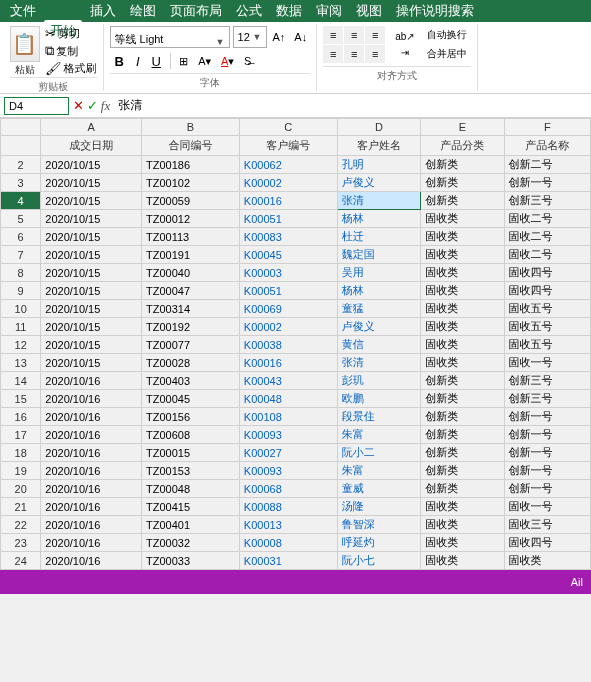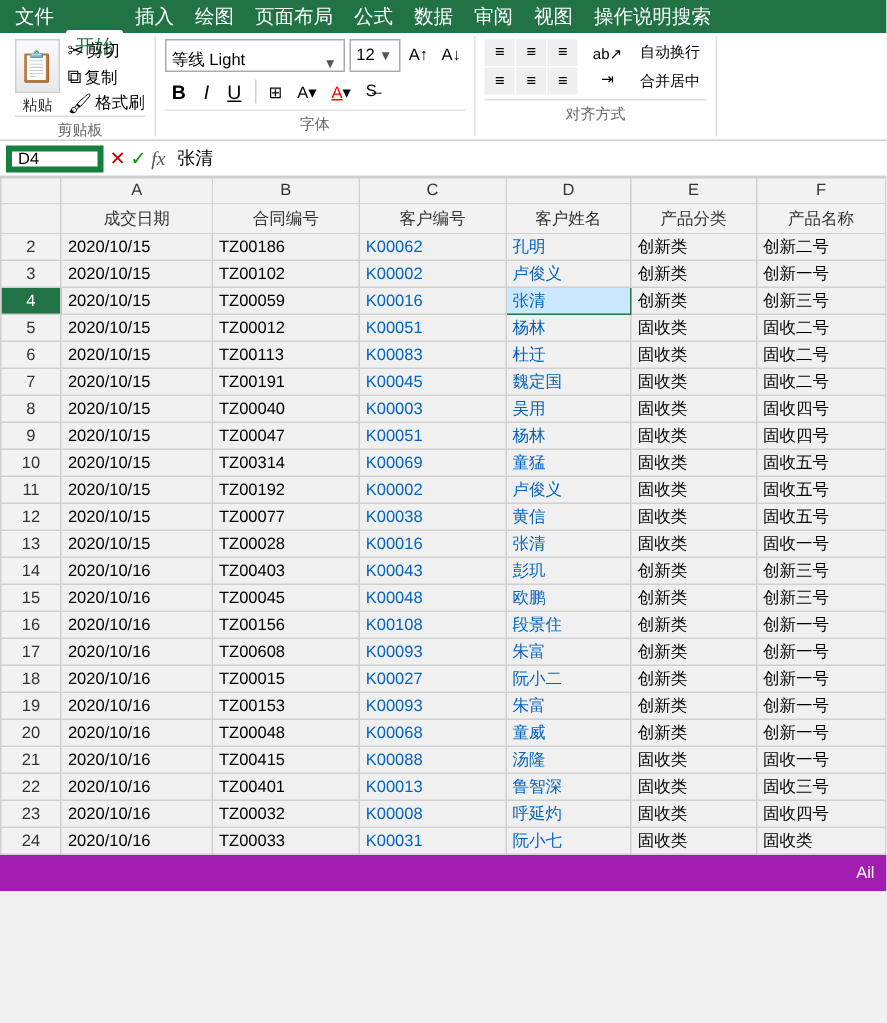--- a/index.html
+++ b/index.html
@@ -4,21 +4,21 @@
   <style>
     * { margin: 0; padding: 0; box-sizing: border-box; }
     body { font-family: 'Microsoft YaHei', SimSun, Arial, sans-serif; font-size: 12px; background: #f0f0f0; width: 591px; height: 682px; overflow: hidden; }
 
     
     .menu-bar { display: flex; background: #217346; height: 22px; align-items: center; padding: 0 4px; gap: 2px; }
     .menu-item { color: white; font-size: 13px; padding: 2px 6px; cursor: pointer; border-radius: 2px; }
     .menu-item.active { background: white; color: #217346; margin-top: 40px; }
 
     .formula-bar { display: flex; align-items: center; height: 24px; background: white; border-bottom: 1px solid #d0d0d0; padding: 0 4px; gap: 4px; }
-    .cell-ref { width: 65px; border: 4px solid #15803d; height: 18px; padding: 0 4px; font-size: 11px; display: flex; align-items: center; }
+    .cell-ref { width: 65px; border: 1px solid #15803d; height: 18px; padding: 0 4px; font-size: 11px; display: flex; align-items: center; }
     .formula-input { flex: 1; border: none; height: 18px; font-size: 12px; padding: 0 4px; outline: none; }
 
     
     .spreadsheet { overflow: hidden; }
     table { border-collapse: collapse; width: 100%; }
 
     .col-header { background: #f2f2f2; border: 1px solid #d0d0d0; text-align: center; font-size: 11px; font-weight: normal; color: #333; padding: 2px 4px; height: 18px; position: sticky; top: 0; }
     .row-header { background: #f2f2f2; border: 1px solid #d0d0d0; text-align: center; font-size: 11px; font-weight: normal; color: #333; padding: 2px 4px; width: 28px; min-width: 28px; }
     .row-header.selected { background: #217346; color: white; }
 

